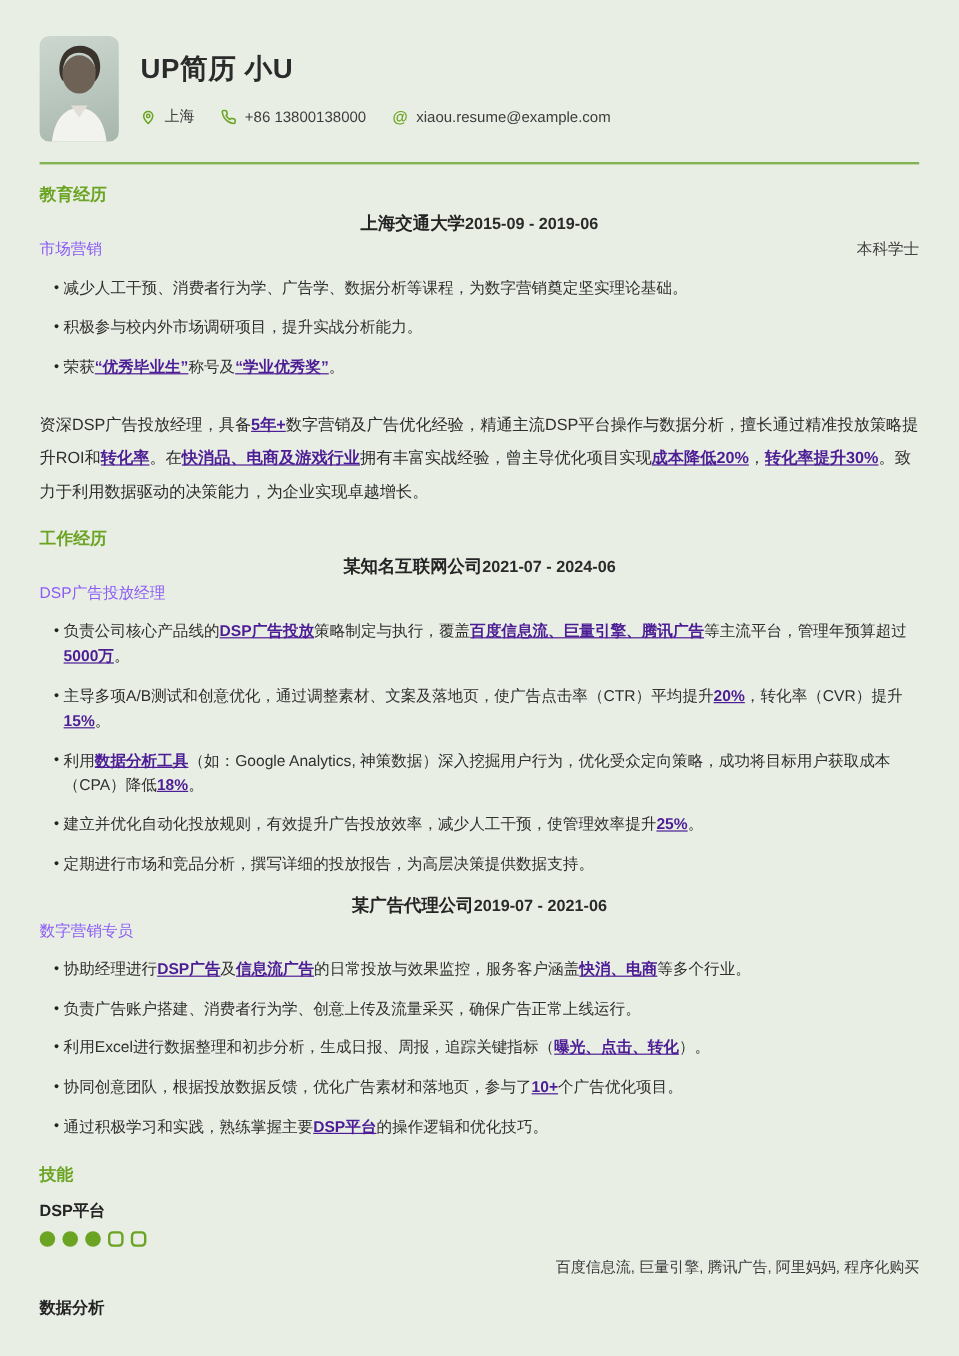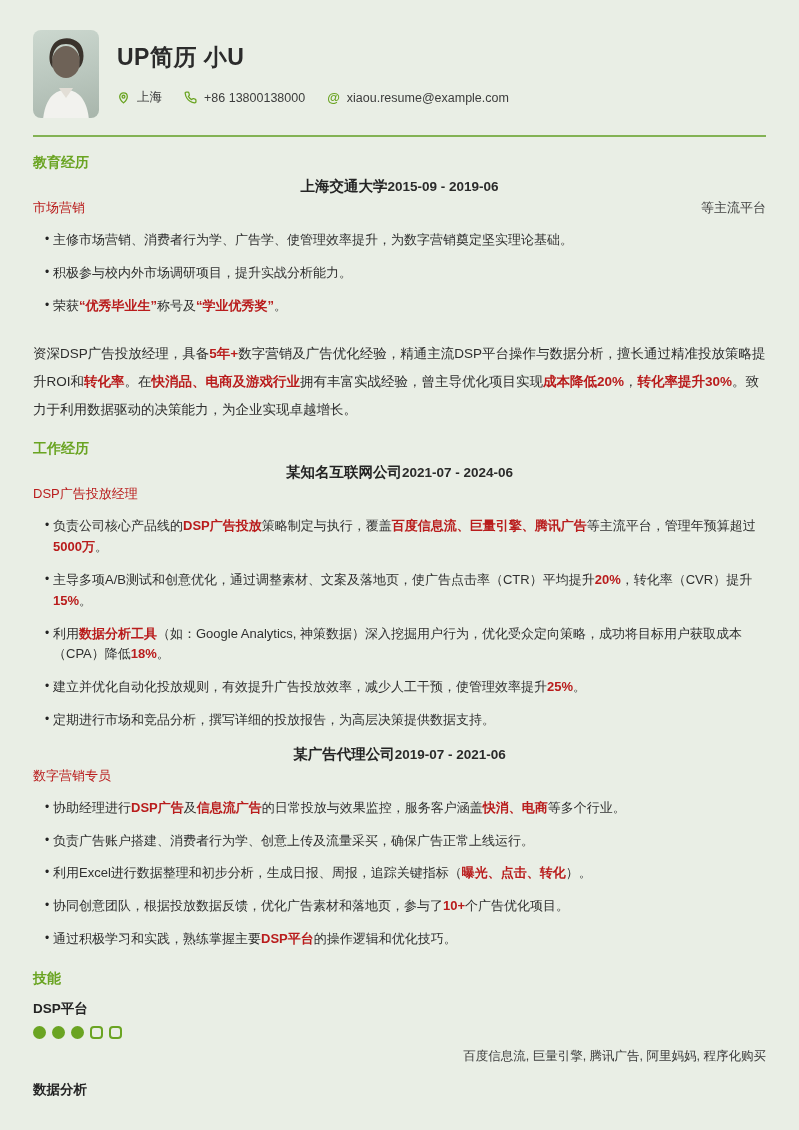--- a/index.html
+++ b/index.html
@@ -32,27 +32,27 @@
   .cicon{display:inline-flex;align-items:center;color:var(--accent);}
   .at{color:var(--accent);font-weight:700;font-size:13px;}
   .divider{height:2px;background:var(--divider);margin-top:17px;}
   
   .sec-title{font-size:14px;font-weight:700;color:var(--accent);}
   .sec-edu{margin-top:17px;}
   .rowtop{display:flex;justify-content:center;align-items:baseline;margin-top:5px;}
   .company{font-size:14.5px;font-weight:700;color:#242424;}
   .date{font-size:13.5px;font-weight:700;color:#2a2a2a;}
   .rowsub{display:flex;justify-content:space-between;align-items:baseline;margin-top:3px;}
-  .role{font-size:13px;color:#b91c1c;}
+  .role{font-size:13px;color:#8b5cf6;}
   .degree{font-size:13px;color:#424242;}
   ul.blist{list-style:none;margin-top:13px;}
   li.bitem{display:flex;margin-bottom:12px;font-size:13px;line-height:1.6;color:#303030;}
   .bdot{flex:0 0 20px;padding-left:12px;color:#222;font-size:12px;}
   .btext{flex:1;}
-  .b{font-weight:700;color:#b91c1c;}
+  .b{font-weight:700;color:#4c1d95;text-decoration:underline;}
   .sec-sum{margin-top:24px;}
   .sum-text{margin-top:9px;font-size:13.5px;line-height:28px;color:#2e2e2e;}
   .sec-work{margin-top:16px;}
   .job{margin-bottom:8px;}
   .job + .job{margin-top:14px;}
   
   .sec-skills{margin-top:20px;}
   .sgroup{margin-top:16px;}
   .sgroup:first-of-type{margin-top:12px;}
   .sname{font-size:13.5px;font-weight:700;color:#242424;}
@@ -102,26 +102,26 @@
   <div class="divider"></div>
 
   <div class="sec-edu">
     <div class="sec-title">教育经历</div>
     <div class="rowtop">
       <div class="company">上海交通大学</div>
       <div class="date">2015-09 - 2019-06</div>
     </div>
     <div class="rowsub">
       <div class="role">市场营销</div>
-      <div class="degree">等主流平台</div>
+      <div class="degree">本科学士</div>
     </div>
     <ul class="blist">
         <li class="bitem">
           <span class="bdot">•</span>
-          <span class="btext"><span>主修市场营销、消费者行为学、广告学、使管理效率提升，为数字营销奠定坚实理论基础。</span></span>
+          <span class="btext"><span>减少人工干预、消费者行为学、广告学、数据分析等课程，为数字营销奠定坚实理论基础。</span></span>
         </li>
         <li class="bitem">
           <span class="bdot">•</span>
           <span class="btext"><span>积极参与校内外市场调研项目，提升实战分析能力。</span></span>
         </li>
         <li class="bitem">
           <span class="bdot">•</span>
           <span class="btext"><span>荣获</span><span class="b">“优秀毕业生”</span><span>称号及</span><span class="b">“学业优秀奖”</span><span>。</span></span>
         </li>
       </ul>

